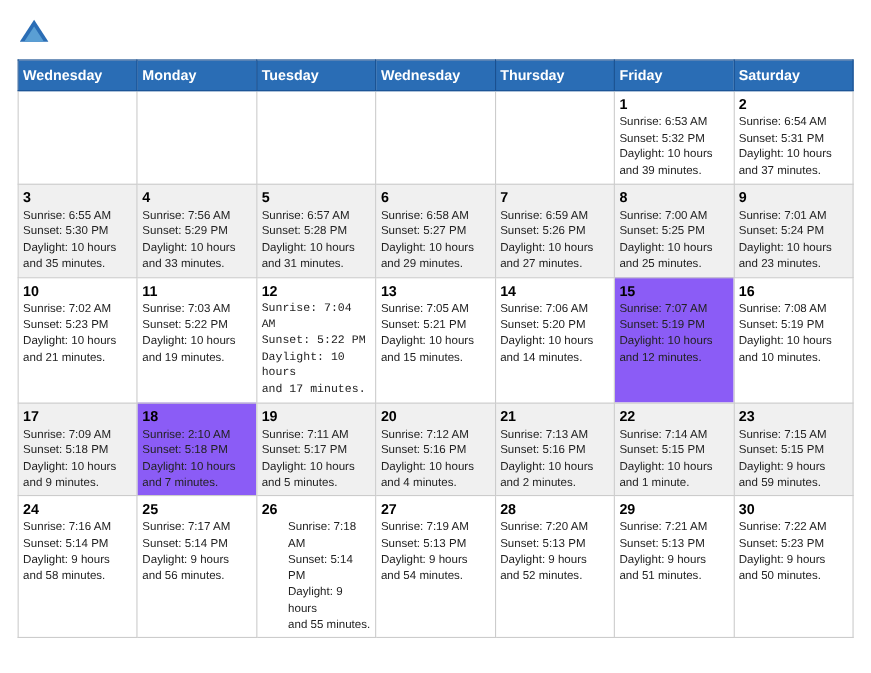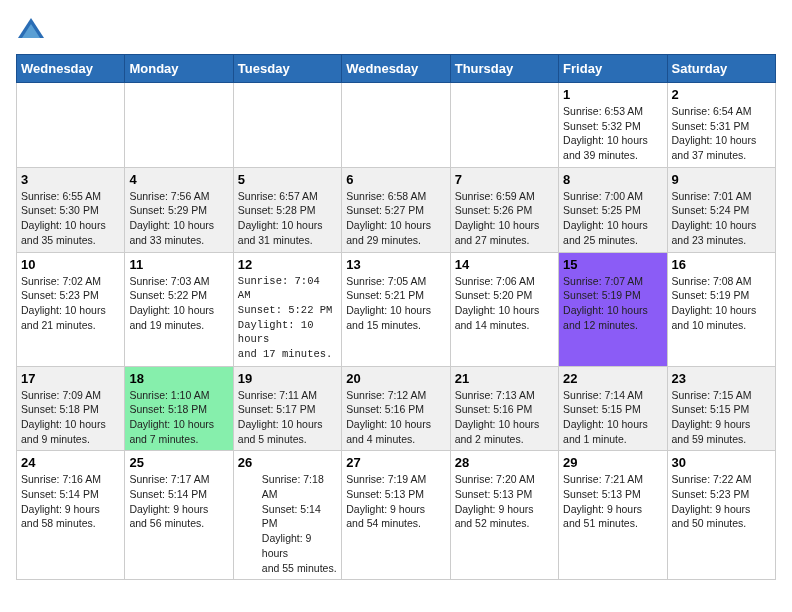--- a/index.html
+++ b/index.html
@@ -256,23 +256,23 @@
         </td>
       </tr>
       <tr class="row-even">
         <td style="background: rgb(240, 240, 240);">
           <div class="day-number">17</div>
           <div class="day-info" style="white-space: pre-line;">Sunrise: 7:09 AM
 Sunset: 5:18 PM
 Daylight: 10 hours
 and 9 minutes.</div>
         </td>
-        <td style="background: #86efac;">
+        <td style="background: #8b5cf6;">
           <div class="day-number">18</div>
-          <div class="day-info" style="white-space: pre-line;">Sunrise: 1:10 AM
+          <div class="day-info" style="white-space: pre-line;">Sunrise: 2:10 AM
 Sunset: 5:18 PM
 Daylight: 10 hours
 and 7 minutes.</div>
         </td>
         <td style="background: rgb(240, 240, 240);">
           <div class="day-number">19</div>
           <div class="day-info" style="white-space: pre-line;">Sunrise: 7:11 AM
 Sunset: 5:17 PM
 Daylight: 10 hours
 and 5 minutes.</div>

